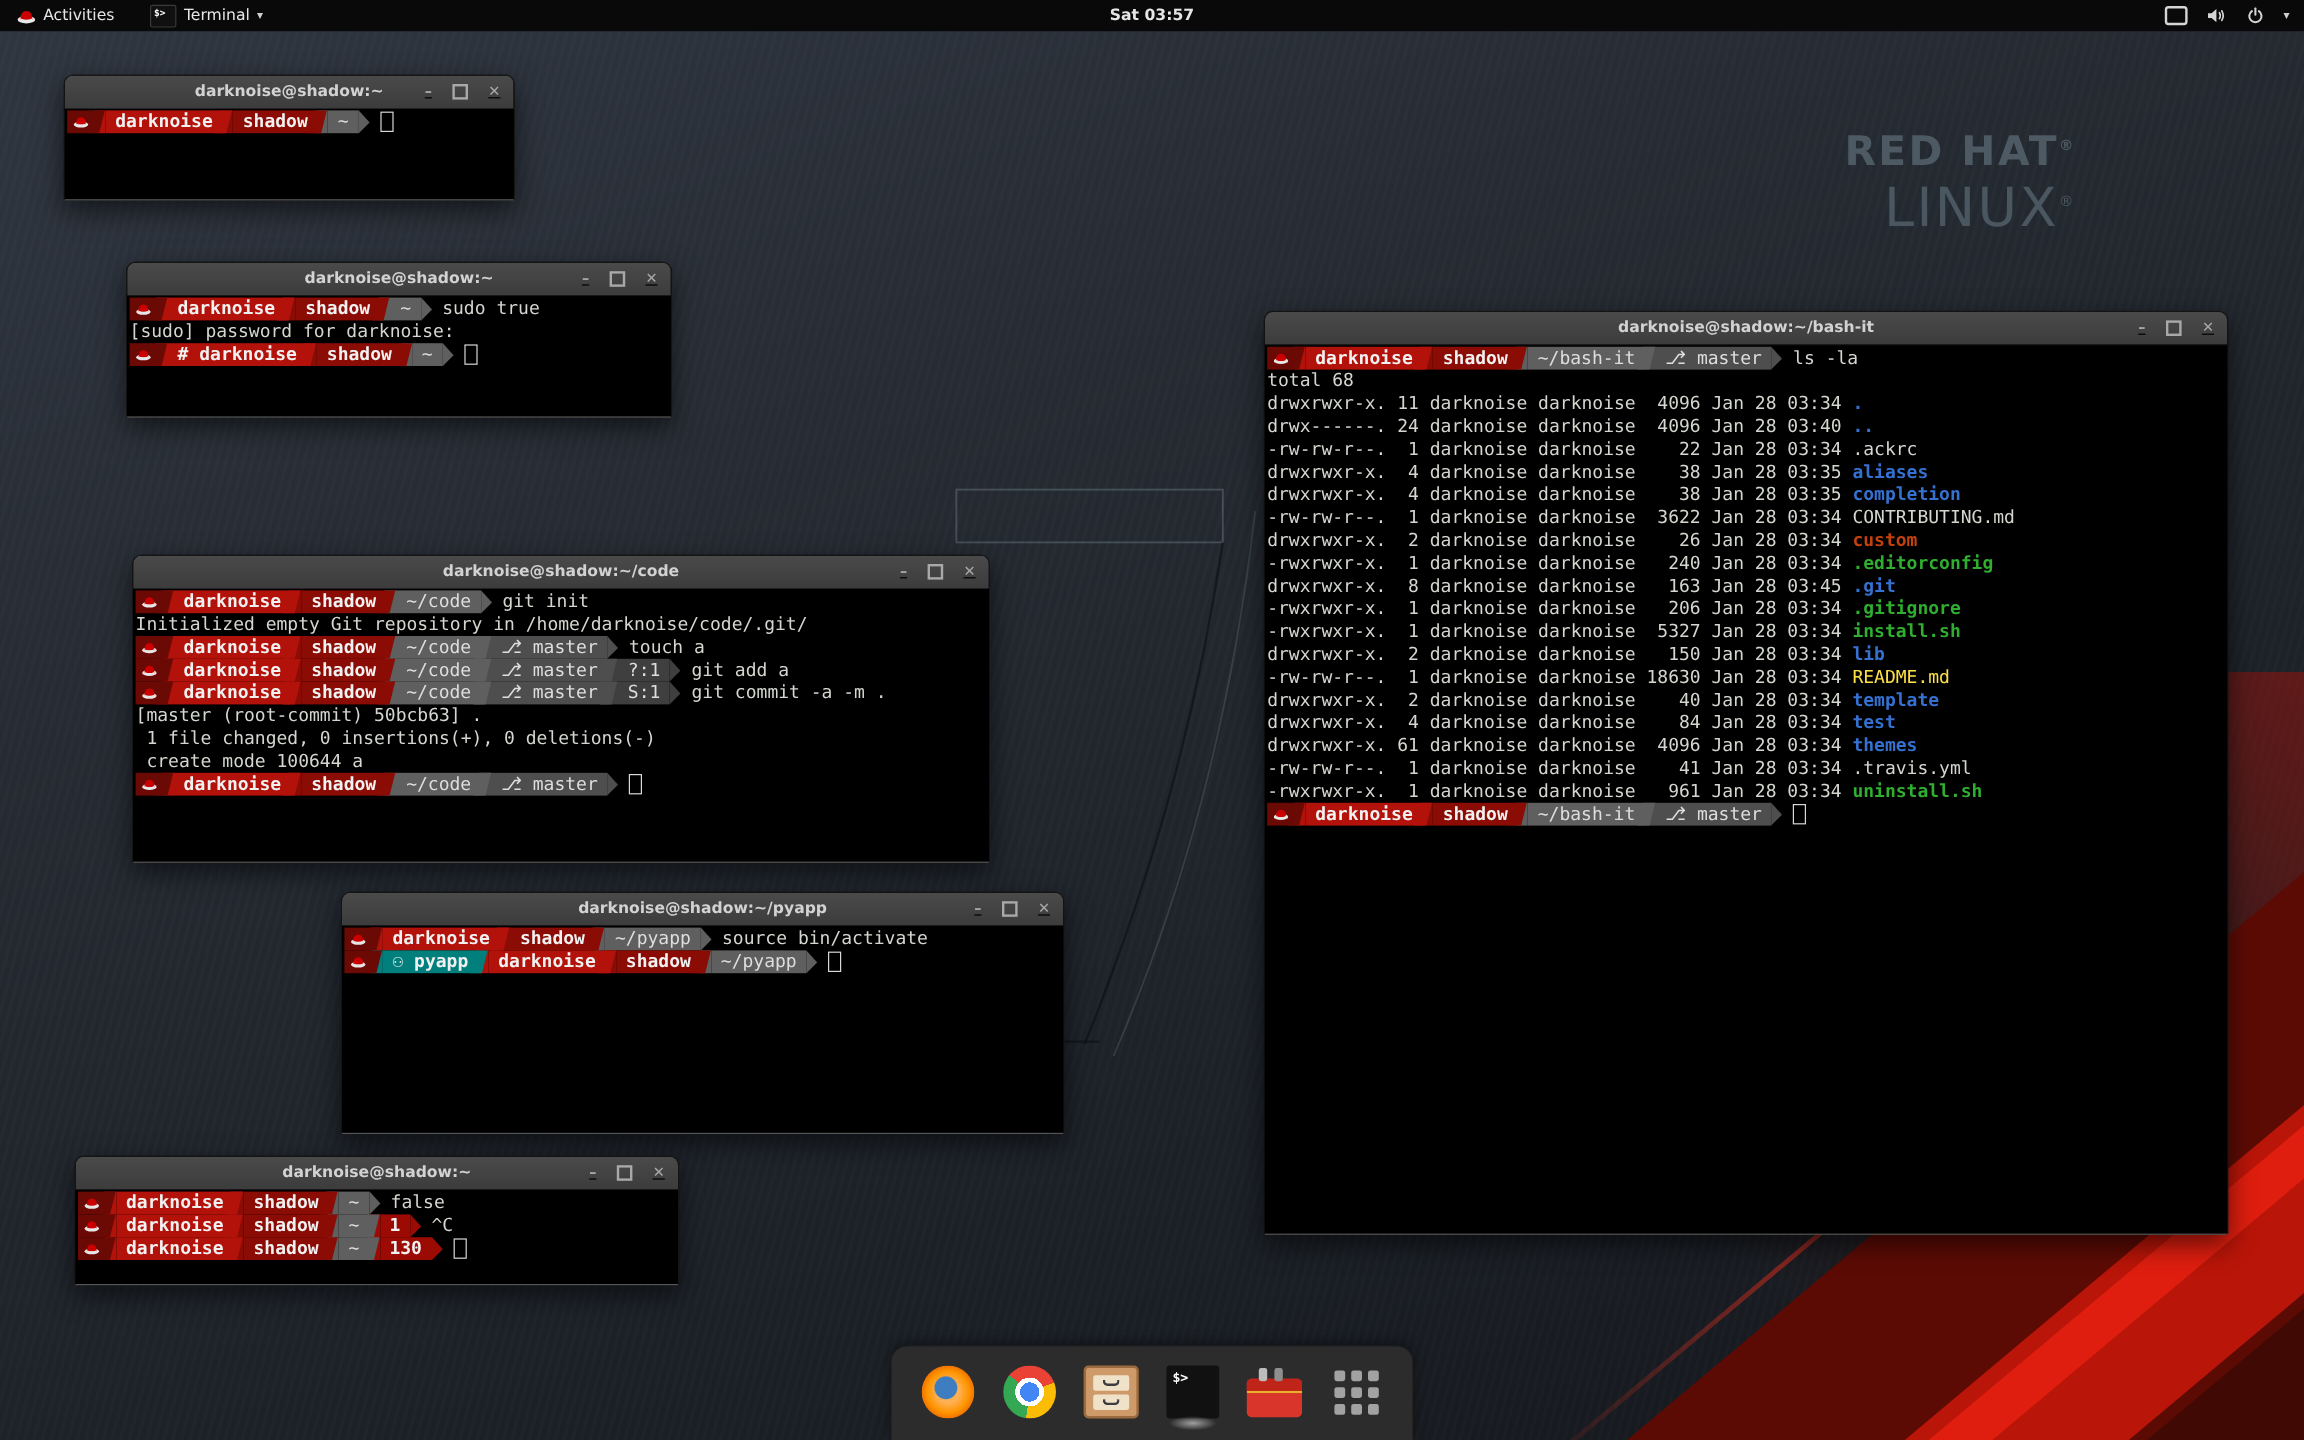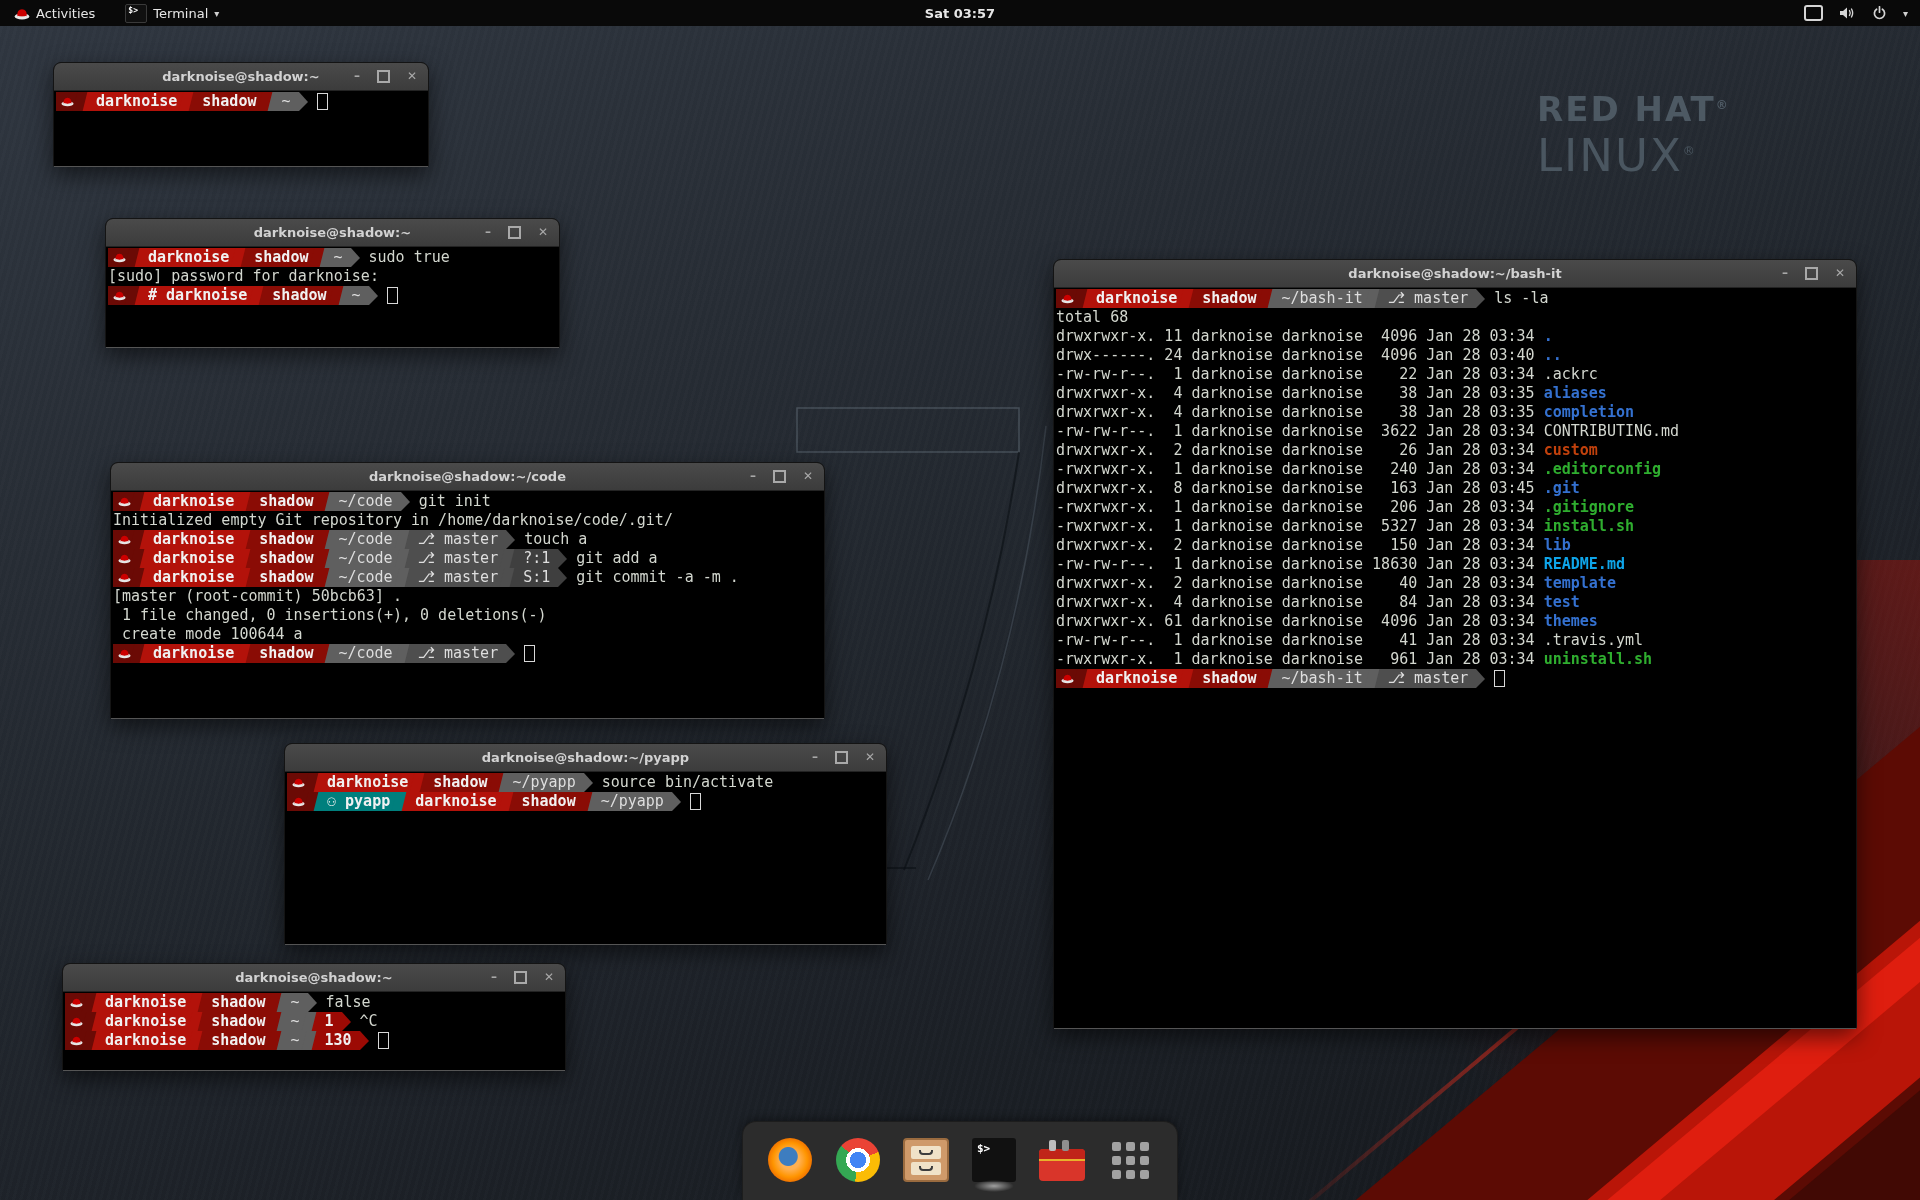--- a/index.html
+++ b/index.html
@@ -31,31 +31,31 @@
     background:linear-gradient(225deg,rgba(160,18,9,.50),rgba(95,12,6,.22) 42%,rgba(0,0,0,0) 68%);}
   .band{position:absolute;}
   .b1{left:1280px;top:700px;width:1500px;height:430px;background:#5c0b04;transform:rotate(-40deg);}
   .b2{left:1300px;top:935px;width:1250px;height:120px;background:#b91508;transform:rotate(-40deg);}
   .b3{left:1290px;top:1010px;width:1100px;height:34px;background:#e52011;opacity:.85;transform:rotate(-40deg);}
   .b4{left:1420px;top:1130px;width:1000px;height:260px;background:rgba(62,9,4,.9);transform:rotate(-40deg);}
   .b5{left:1560px;top:600px;width:4px;height:780px;transform:rotate(50deg);
     background:linear-gradient(rgba(225,45,28,0),rgba(225,45,28,.4) 40%,rgba(225,45,28,.55) 60%,rgba(225,45,28,0));}
 
   
-  .rhel{position:absolute;left:1537px;top:87px;z-index:1;color:#4d5963;user-select:none;}
+  .rhel{position:absolute;left:1537px;top:103px;z-index:1;color:#4d5963;user-select:none;text-align:right;}
   .rhel .l1{font-size:34px;font-weight:bold;letter-spacing:2px;line-height:36px;}
   .rhel .l2{font-size:45px;font-weight:normal;letter-spacing:2px;line-height:49px;color:#4a5660;}
   .rhel sup{font-size:12px;}
 
   
   .window{position:absolute;border:1px solid #141414;border-radius:8px 8px 2px 2px;
     box-shadow:0 8px 22px rgba(0,0,0,.55);background:#000;z-index:5;}
   .window::after{content:'';position:absolute;left:0;right:0;bottom:-1px;height:1px;background:#8a8a8a;opacity:.55;}
   .titlebar{height:27px;border-radius:7px 7px 0 0;background:linear-gradient(#4a4a4a,#3c3c3c);
-    border-bottom:1px solid #232323;display:flex;align-items:center;position:relative;}
+    border-bottom:1px solid #232323;display:flex;align-items:center;position:relative;text-decoration:underline;}
   .wtitle{position:absolute;left:0;right:0;text-align:center;color:#d2d2d2;
     font-weight:bold;font-size:13px;pointer-events:none;}
   .wbtns{margin-left:auto;display:flex;align-items:center;gap:17px;padding-right:11px;z-index:2;}
   .wbtn{color:#a9a9a9;font-size:12px;line-height:27px;cursor:default;font-weight:bold;}
   .wbtn.maxi i{display:inline-block;width:9px;height:9px;border:2px solid #a9a9a9;vertical-align:middle;}
   .term-body{position:absolute;left:0;right:0;top:28px;bottom:0;background:#000;
     padding:1px 2px;overflow:hidden;
     font:15px "DejaVu Sans Mono","Liberation Mono",monospace;color:#d3d7cf;}
   .tline{height:19px;display:flex;align-items:stretch;}
   .tline.out{display:block;line-height:19px;white-space:pre;}
@@ -573,21 +573,21 @@
       <div class="tline out"><span>-rw-rw-r--.  1 darknoise darknoise    22 Jan 28 03:34 </span><span style="color: rgb(211, 215, 207);">.ackrc</span></div>
       <div class="tline out"><span>drwxrwxr-x.  4 darknoise darknoise    38 Jan 28 03:35 </span><span class="bold" style="color: rgb(52, 113, 208);">aliases</span></div>
       <div class="tline out"><span>drwxrwxr-x.  4 darknoise darknoise    38 Jan 28 03:35 </span><span class="bold" style="color: rgb(52, 113, 208);">completion</span></div>
       <div class="tline out"><span>-rw-rw-r--.  1 darknoise darknoise  3622 Jan 28 03:34 </span><span style="color: rgb(211, 215, 207);">CONTRIBUTING.md</span></div>
       <div class="tline out"><span>drwxrwxr-x.  2 darknoise darknoise    26 Jan 28 03:34 </span><span class="bold" style="color: #c2410c;">custom</span></div>
       <div class="tline out"><span>-rwxrwxr-x.  1 darknoise darknoise   240 Jan 28 03:34 </span><span class="bold" style="color: rgb(47, 174, 47);">.editorconfig</span></div>
       <div class="tline out"><span>drwxrwxr-x.  8 darknoise darknoise   163 Jan 28 03:45 </span><span class="bold" style="color: rgb(52, 113, 208);">.git</span></div>
       <div class="tline out"><span>-rwxrwxr-x.  1 darknoise darknoise   206 Jan 28 03:34 </span><span class="bold" style="color: rgb(47, 174, 47);">.gitignore</span></div>
       <div class="tline out"><span>-rwxrwxr-x.  1 darknoise darknoise  5327 Jan 28 03:34 </span><span class="bold" style="color: rgb(47, 174, 47);">install.sh</span></div>
       <div class="tline out"><span>drwxrwxr-x.  2 darknoise darknoise   150 Jan 28 03:34 </span><span class="bold" style="color: rgb(52, 113, 208);">lib</span></div>
-      <div class="tline out"><span>-rw-rw-r--.  1 darknoise darknoise 18630 Jan 28 03:34 </span><span style="color: #0ea5e9; font-weight: bold;">README.md</span></div>
+      <div class="tline out"><span>-rw-rw-r--.  1 darknoise darknoise 18630 Jan 28 03:34 </span><span style="color: #fde047;">README.md</span></div>
       <div class="tline out"><span>drwxrwxr-x.  2 darknoise darknoise    40 Jan 28 03:34 </span><span class="bold" style="color: rgb(52, 113, 208);">template</span></div>
       <div class="tline out"><span>drwxrwxr-x.  4 darknoise darknoise    84 Jan 28 03:34 </span><span class="bold" style="color: rgb(52, 113, 208);">test</span></div>
       <div class="tline out"><span>drwxrwxr-x. 61 darknoise darknoise  4096 Jan 28 03:34 </span><span class="bold" style="color: rgb(52, 113, 208);">themes</span></div>
       <div class="tline out"><span>-rw-rw-r--.  1 darknoise darknoise    41 Jan 28 03:34 </span><span style="color: rgb(211, 215, 207); margin-top: 20px;">.travis.yml</span></div>
       <div class="tline out"><span>-rwxrwxr-x.  1 darknoise darknoise   961 Jan 28 03:34 </span><span class="bold" style="color: rgb(47, 174, 47);">uninstall.sh</span></div>
       <div class="tline">
         <span class="seg segicon" style="background: rgb(107, 10, 5);"><svg width="13" height="11" viewBox="0 0 13 11">
             <ellipse cx="6.5" cy="7.8" rx="6" ry="2.5" fill="#e6e6e6"></ellipse>
             <path d="M2.4 7.8 Q2.4 1.8 6.5 1.8 Q10.6 1.8 10.6 7.8 Z" fill="#cc0000"></path>
             <path d="M2.4 7.4 Q6.5 9.6 10.6 7.4" stroke="#e6e6e6" stroke-width="1" fill="none"></path>

